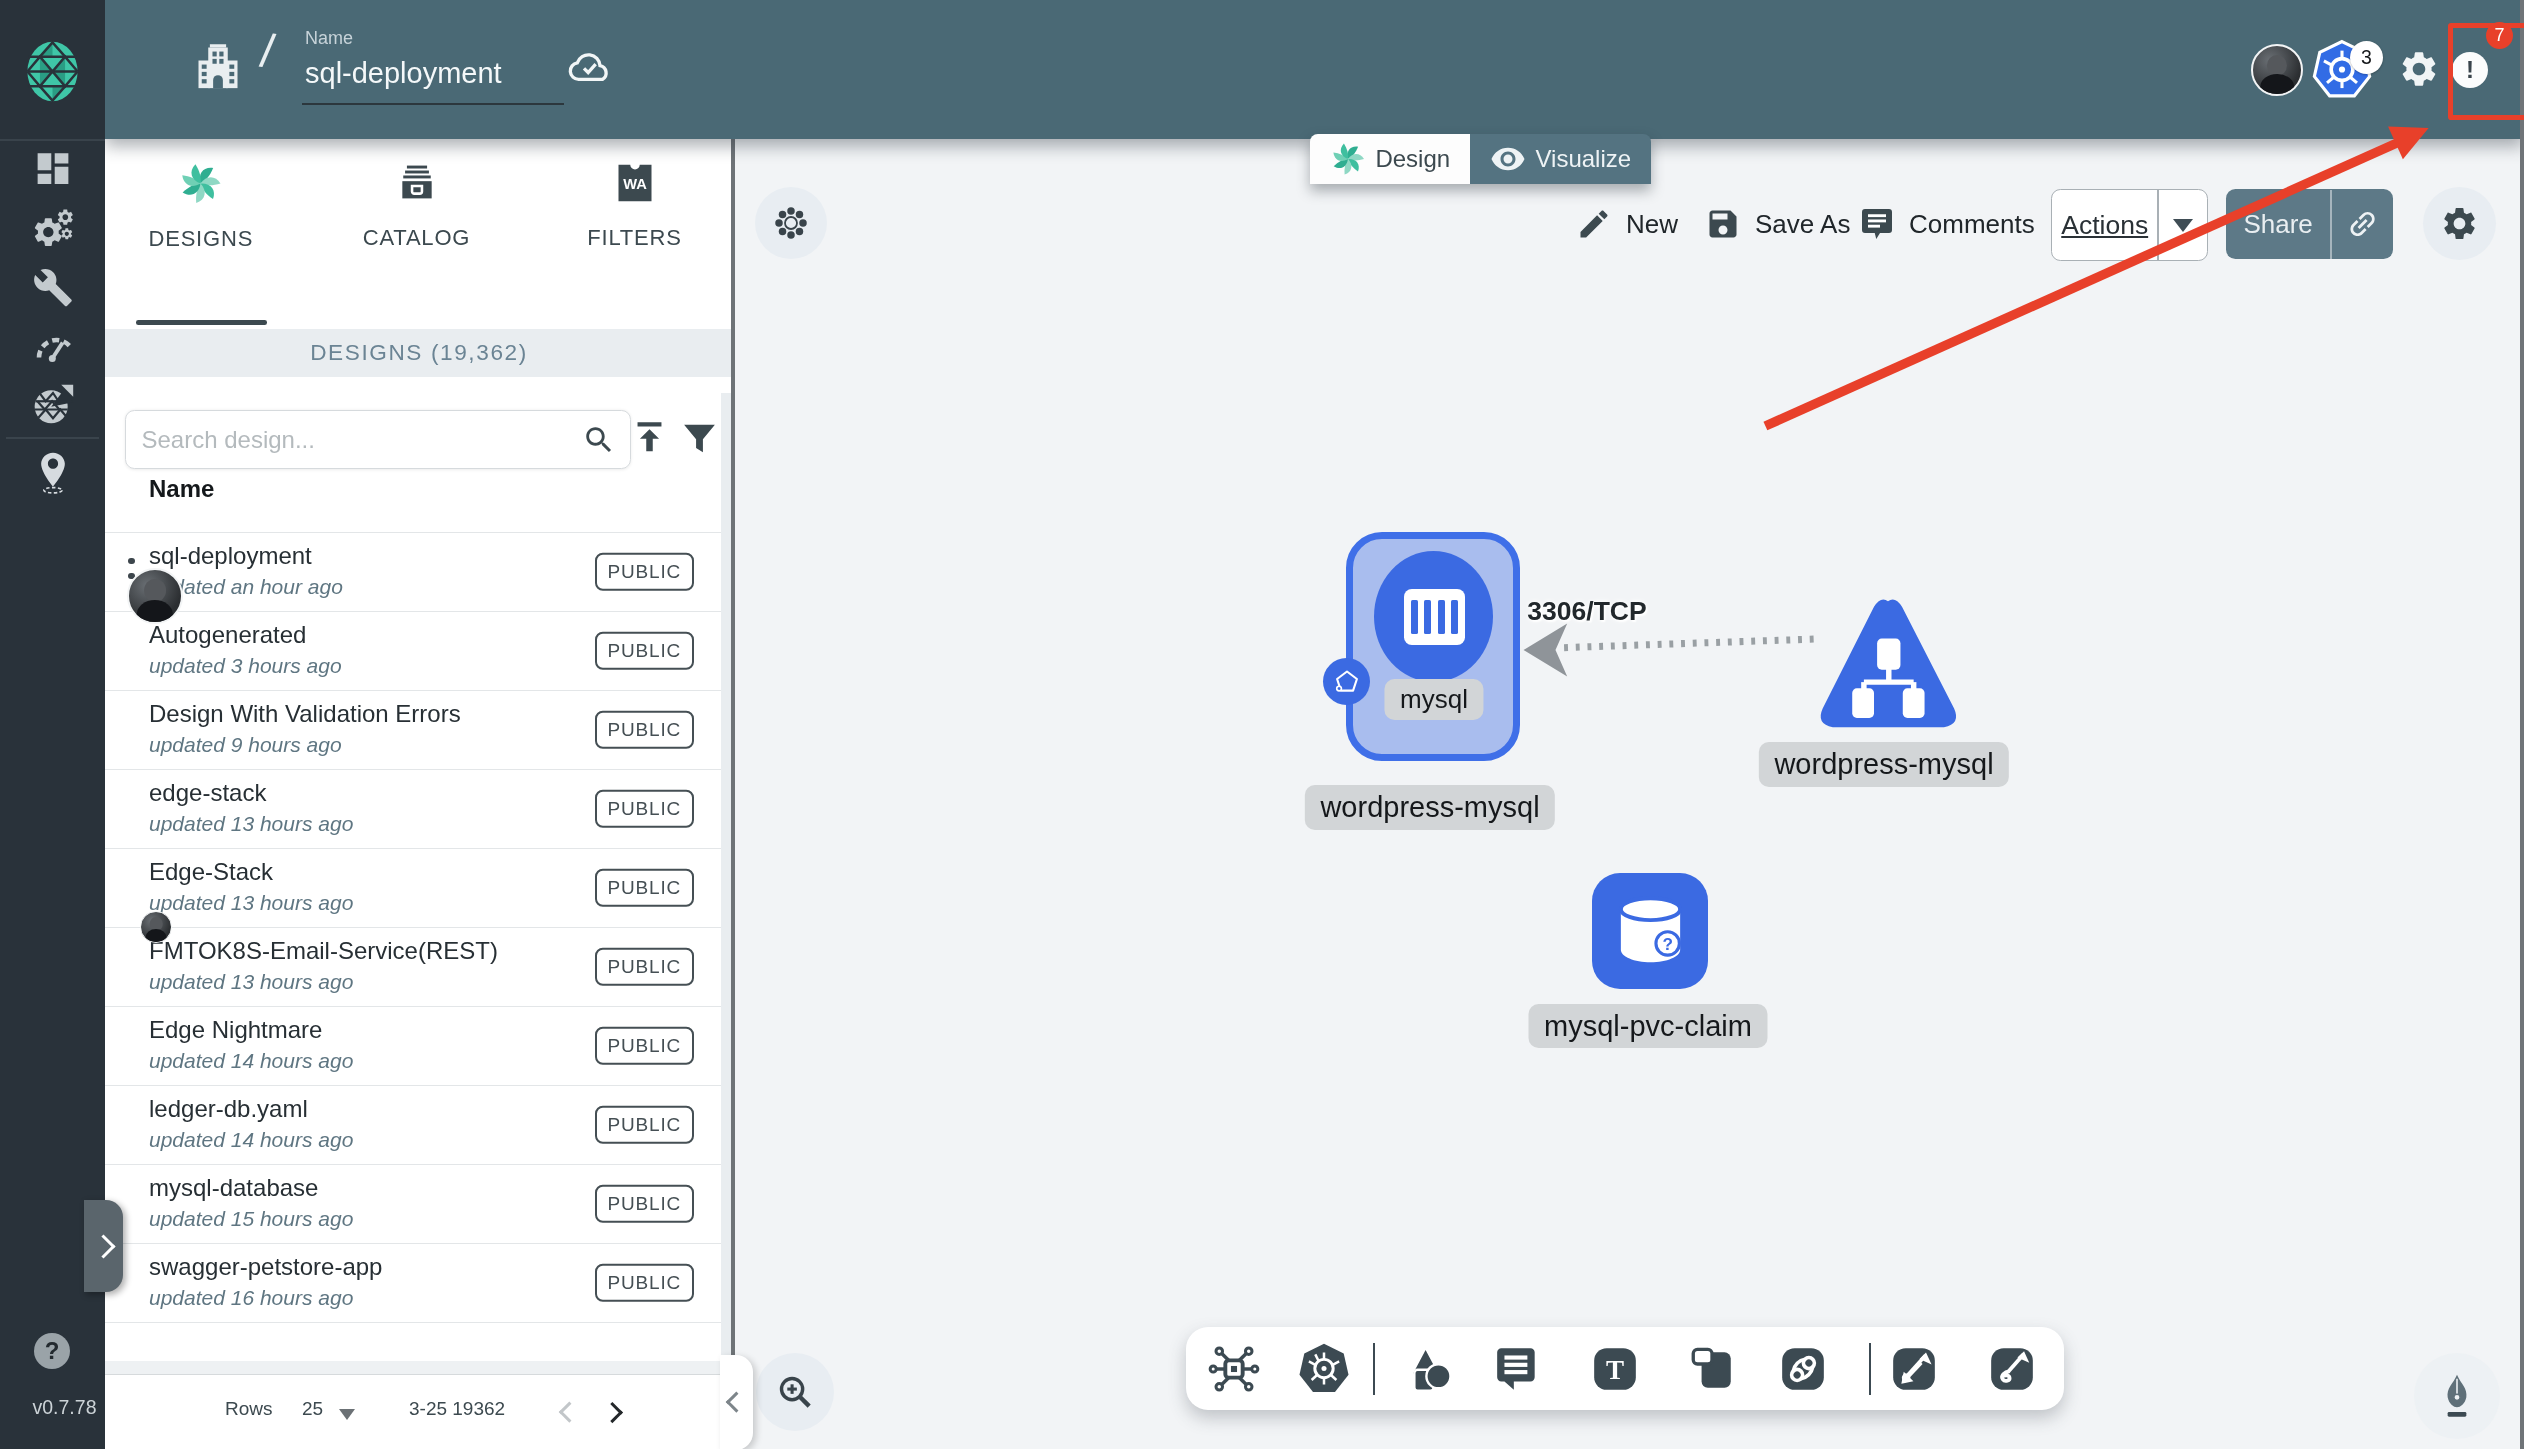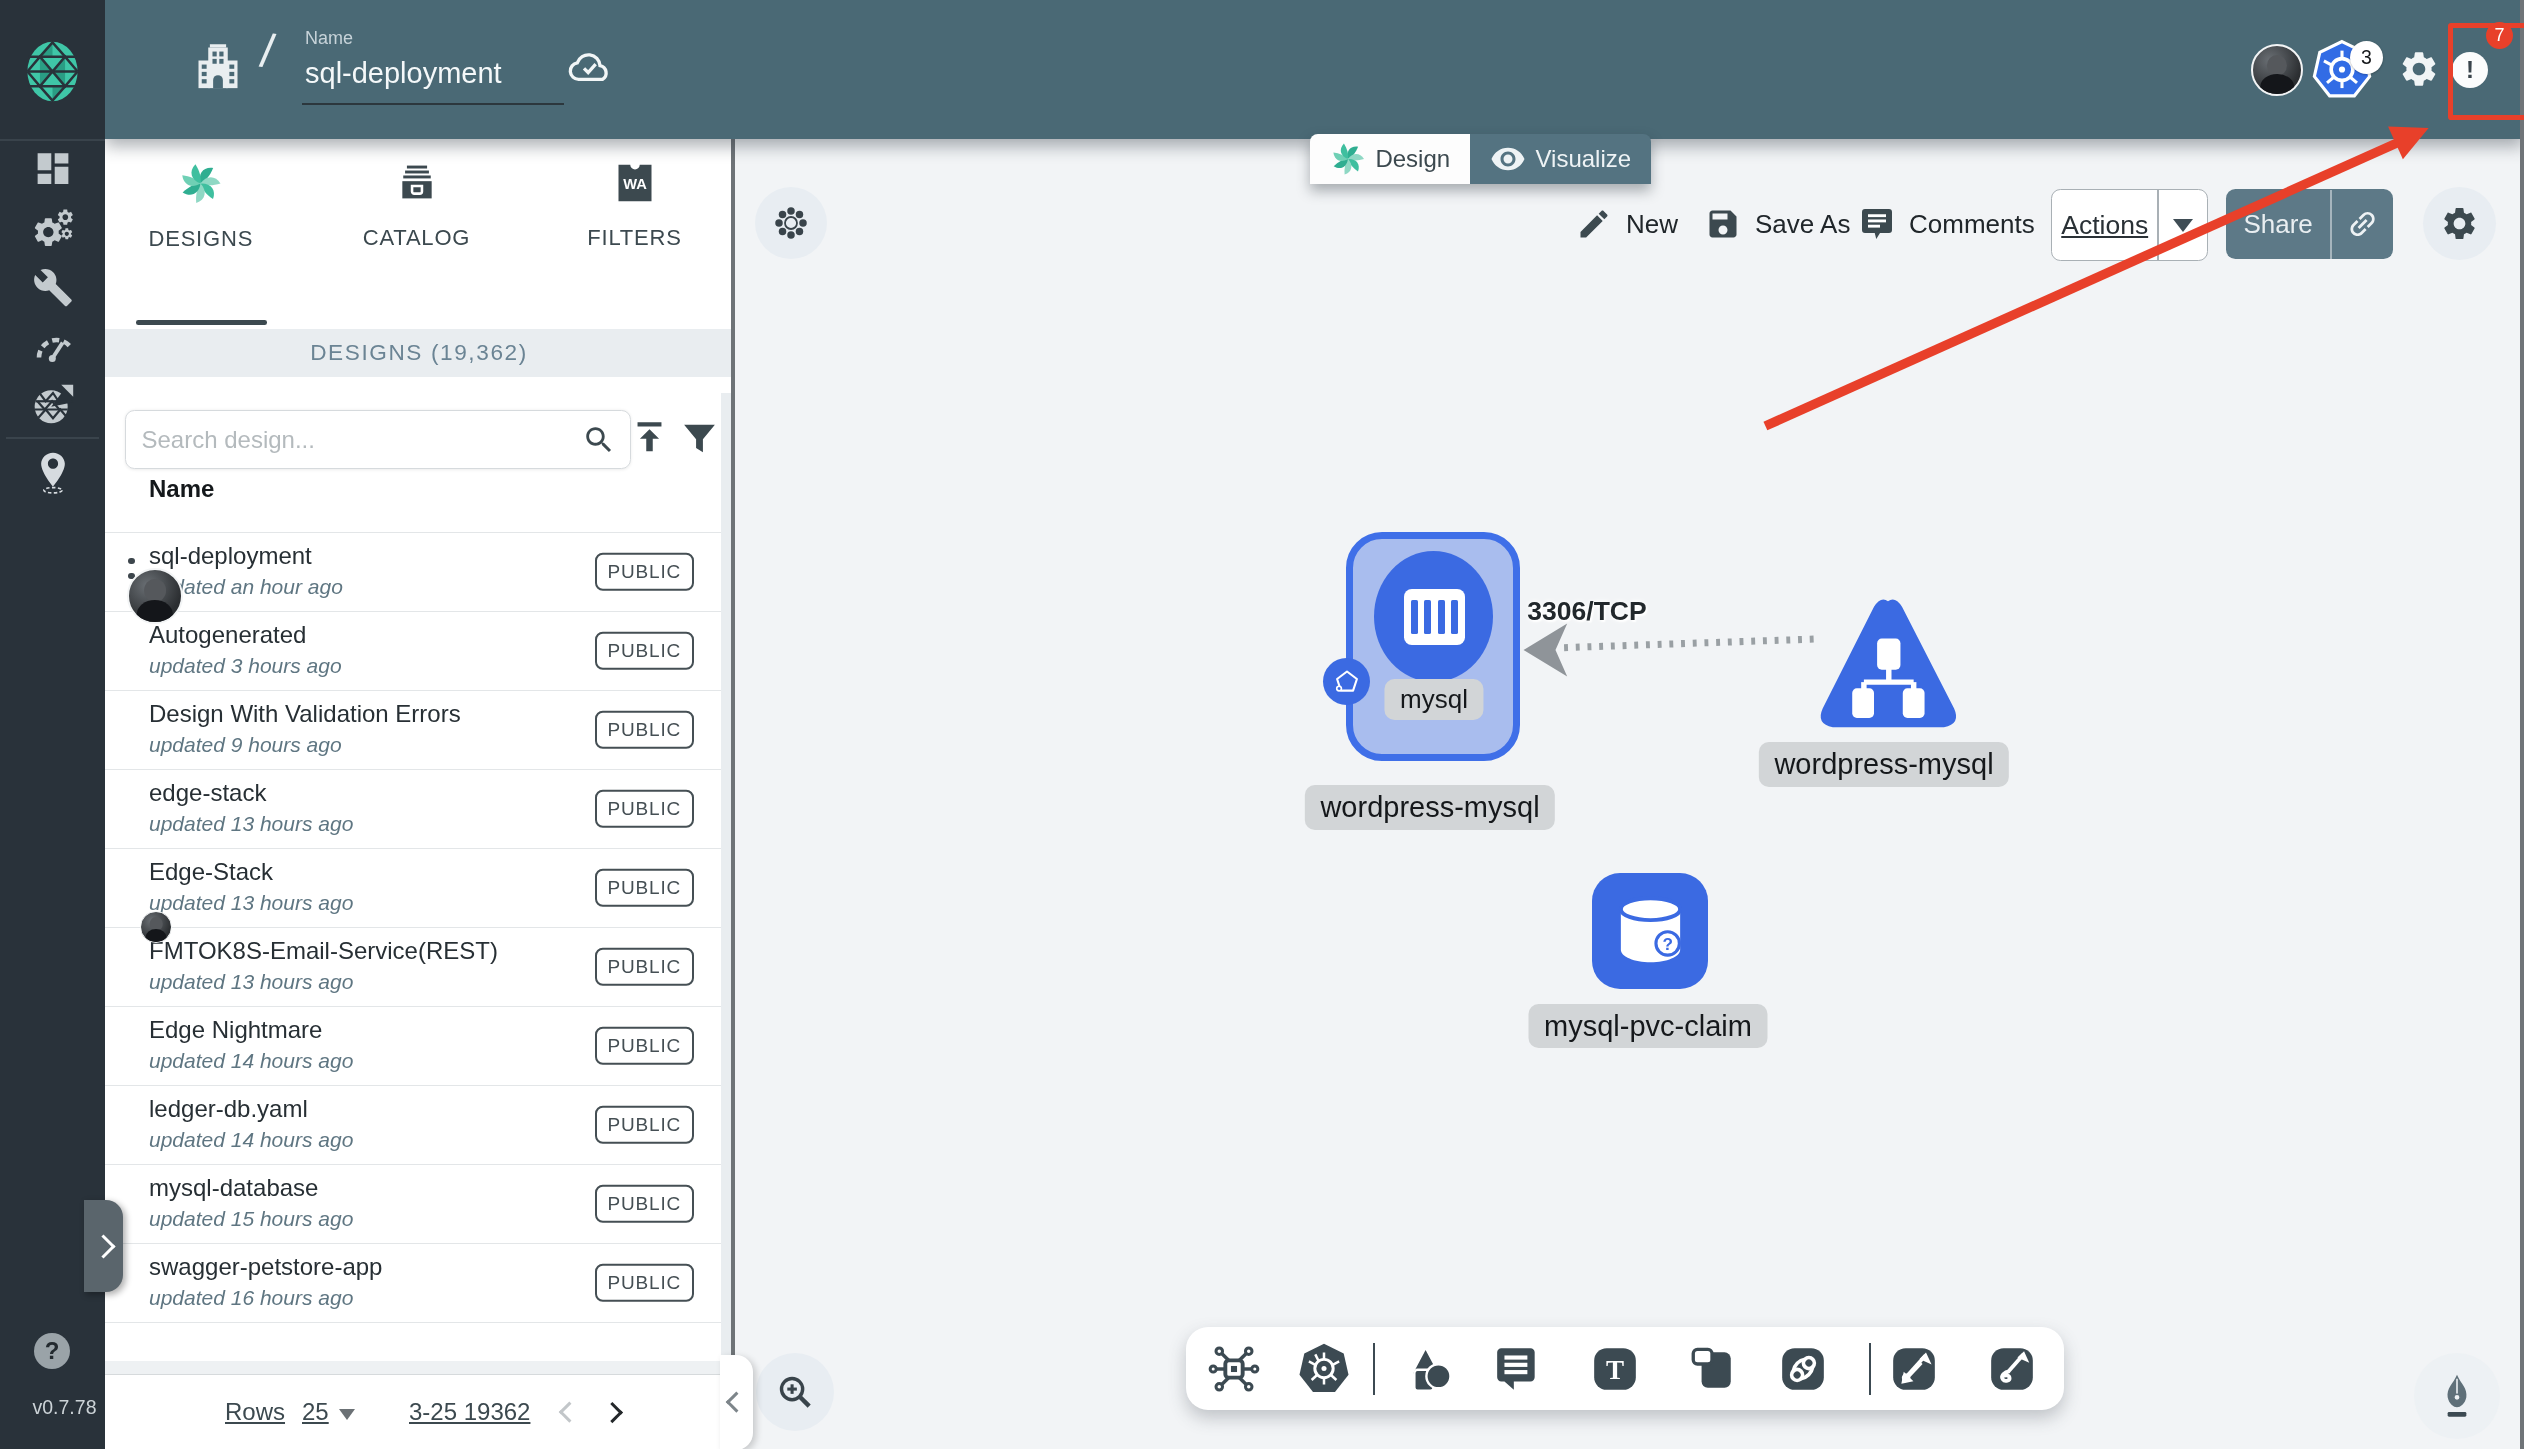--- a/index.html
+++ b/index.html
@@ -52,21 +52,21 @@
   .rname{position:absolute;left:44px;top:9.4px;font-size:24px;color:#272f34;}
   .rupd{position:absolute;left:44px;top:42px;font-size:21px;font-style:italic;color:#5f7682;}
   .rbadge{position:absolute;right:28px;top:50%;transform:translateY(-50%);border:2.3px solid #454f54;border-radius:7.8px;color:#454f54;font-size:19px;letter-spacing:0.8px;padding:6.2px 11px;}
   .kebab{position:absolute;left:23.4px;top:25px;display:flex;flex-direction:column;gap:8.6px;}
   .kebab i{width:6.2px;height:6.2px;border-radius:50%;background:#3d464c;}
   .rowavatar{position:absolute;left:22px;top:35px;width:52px;height:52px;z-index:3;}
   .rowavatar2{position:absolute;left:35px;top:62px;width:30px;height:30px;z-index:3;border-width:1.6px;}
   .panelscroll{position:absolute;left:616px;top:254px;width:12.5px;height:969px;background:#e9edf0;}
   .pfootgap{position:absolute;left:0;top:1222px;width:628px;height:12.5px;background:#eef1f3;}
   .pfoot{position:absolute;left:0;top:1235px;width:628px;height:76px;background:#fff;border-top:1.6px solid #d6dadc;}
-  .pfoot .itm{position:absolute;top:23.4px;font-size:24px;color:#3c494f;text-decoration:underline;}
+  .pfoot .itm{position:absolute;top:23.4px;font-size:19px;color:#3c494f;}
   .caret{position:absolute;top:34px;width:0;height:0;border-left:8.6px solid transparent;border-right:8.6px solid transparent;border-top:11px solid #6b7175;}
   .pchev{width:11.7px;height:11.7px;border-top:3.1px solid;border-right:3.1px solid;position:absolute;top:30px;}
 
   
   .canvas{position:absolute;left:735px;top:139px;width:1785px;height:1310px;background:#f2f4f6;}
   .circbtn{position:absolute;border-radius:50%;background:#e8edf2;display:flex;align-items:center;justify-content:center;}
   .act{position:absolute;top:50px;height:70px;display:flex;align-items:center;gap:14px;color:#20262a;font-size:26px;}
   .actionsbtn{position:absolute;left:1316px;top:50px;width:155px;height:70px;background:#fff;border:1.6px solid #a9b0b5;border-radius:9.4px;display:flex;align-items:center;}
   .actionsbtn .txt{flex:1;text-align:center;font-size:26.5px;color:#2a3136;text-decoration:underline;}
   .actionsbtn .sep{width:1.6px;height:70px;background:#a9b0b5;}

